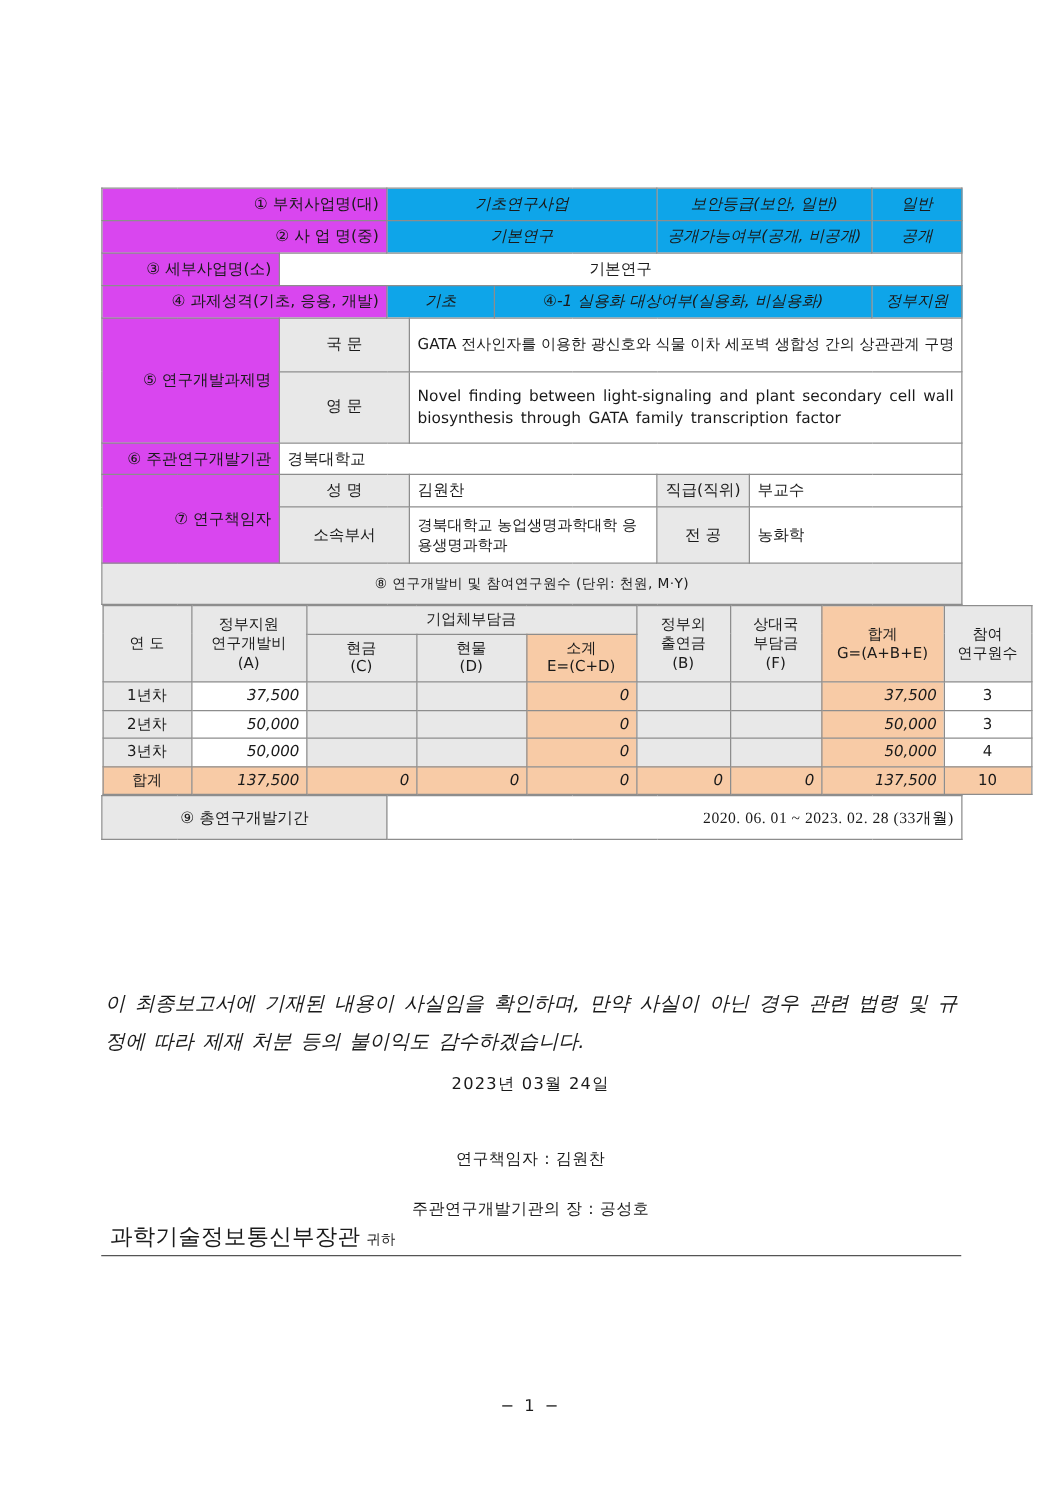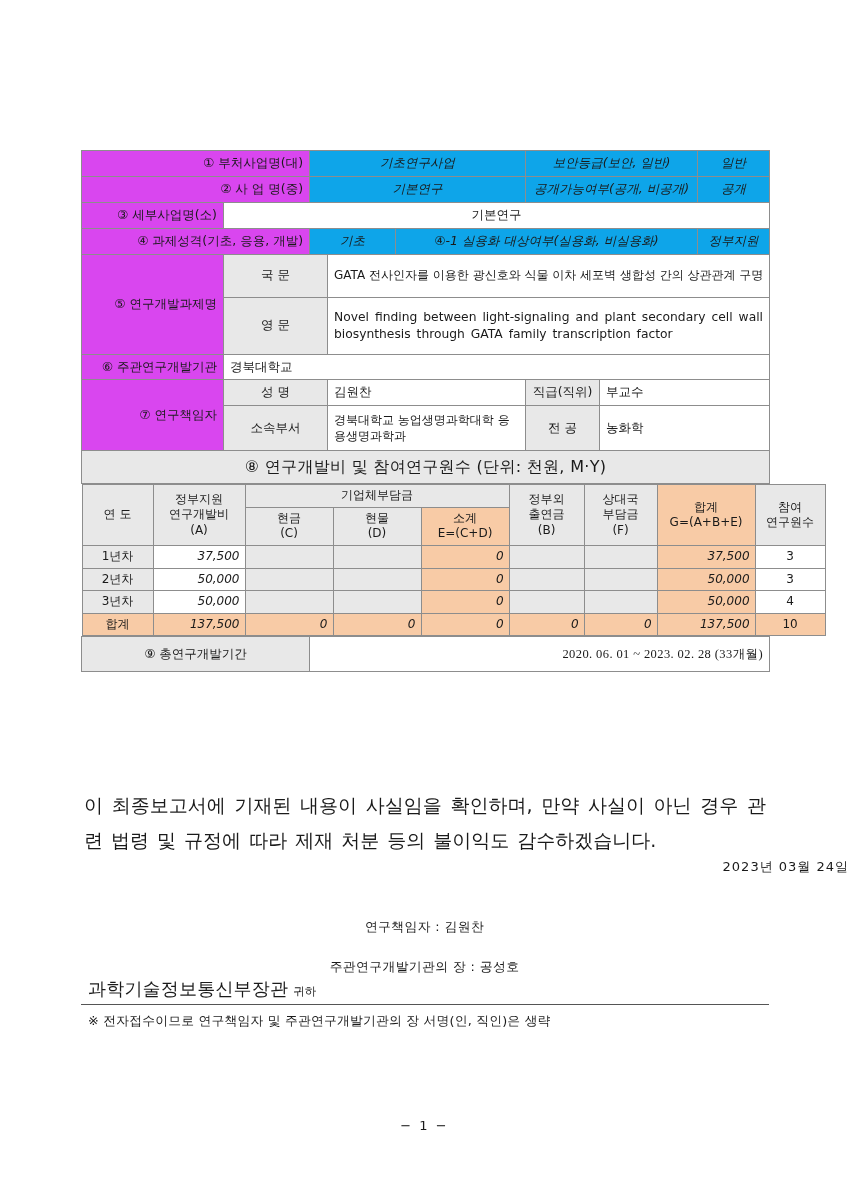--- a/index.html
+++ b/index.html
@@ -75,21 +75,21 @@
     line-height: 1.5;
     text-align: justify;
     text-align-last: left;
     word-spacing: 2px;
   }
   .dept-cell { font-size: 12px; line-height: 1.3; }
 
   .section8-title {
     background: #e8e8e8;
     text-align: center;
-    font-size: 16px;
+    font-size: 11px;
     letter-spacing: 0.3px;
   }
 
   
   .budget-table {
     border-collapse: collapse;
     table-layout: fixed;
     width: 100%;
     font-size: 12px;
   }
@@ -126,34 +126,35 @@
     letter-spacing: 0.4px;
     font-family: Liberation Serif, serif;
   }
 
   
   .statement {
     position: absolute;
     top: 788px;
     left: 84px;
     width: 682px;
-    font-size: 19px;
+    font-size: 16px;
     line-height: 1.85;
     text-align: justify;
     text-align-last: left;
     word-spacing: 2px;
+    font-style: italic;
   }
 
   
   .sig-date {
     position: absolute;
     top: 858px;
     left: 0;
     width: 849px;
-    text-align: right;
+    text-align: center;
     font-size: 13px;
     letter-spacing: 1px;
   }
   .sig-pi {
     position: absolute;
     top: 919px;
     left: 0;
     width: 849px;
     text-align: center;
     font-size: 12.8px;
@@ -412,17 +413,16 @@
   <div class="sig-date">2023년   03월   24일</div>
   <div class="sig-pi">연구책임자 : 김원찬</div>
   <div class="sig-org">주관연구개발기관의 장 : 공성호</div>
 
   <div class="addressee">
     <span>과학기술정보통신부장관</span><span class="suffix">귀하</span>
   </div>
 
   <div class="hrule"></div>
 
-  <div class="footnote">※ 전자접수이므로 연구책임자 및 주관연구개발기관의 장 서명(인, 직인)은 생략</div>
 
   <div class="page-number">− 1 −</div>
 
 </div>
 
 </body></html>

